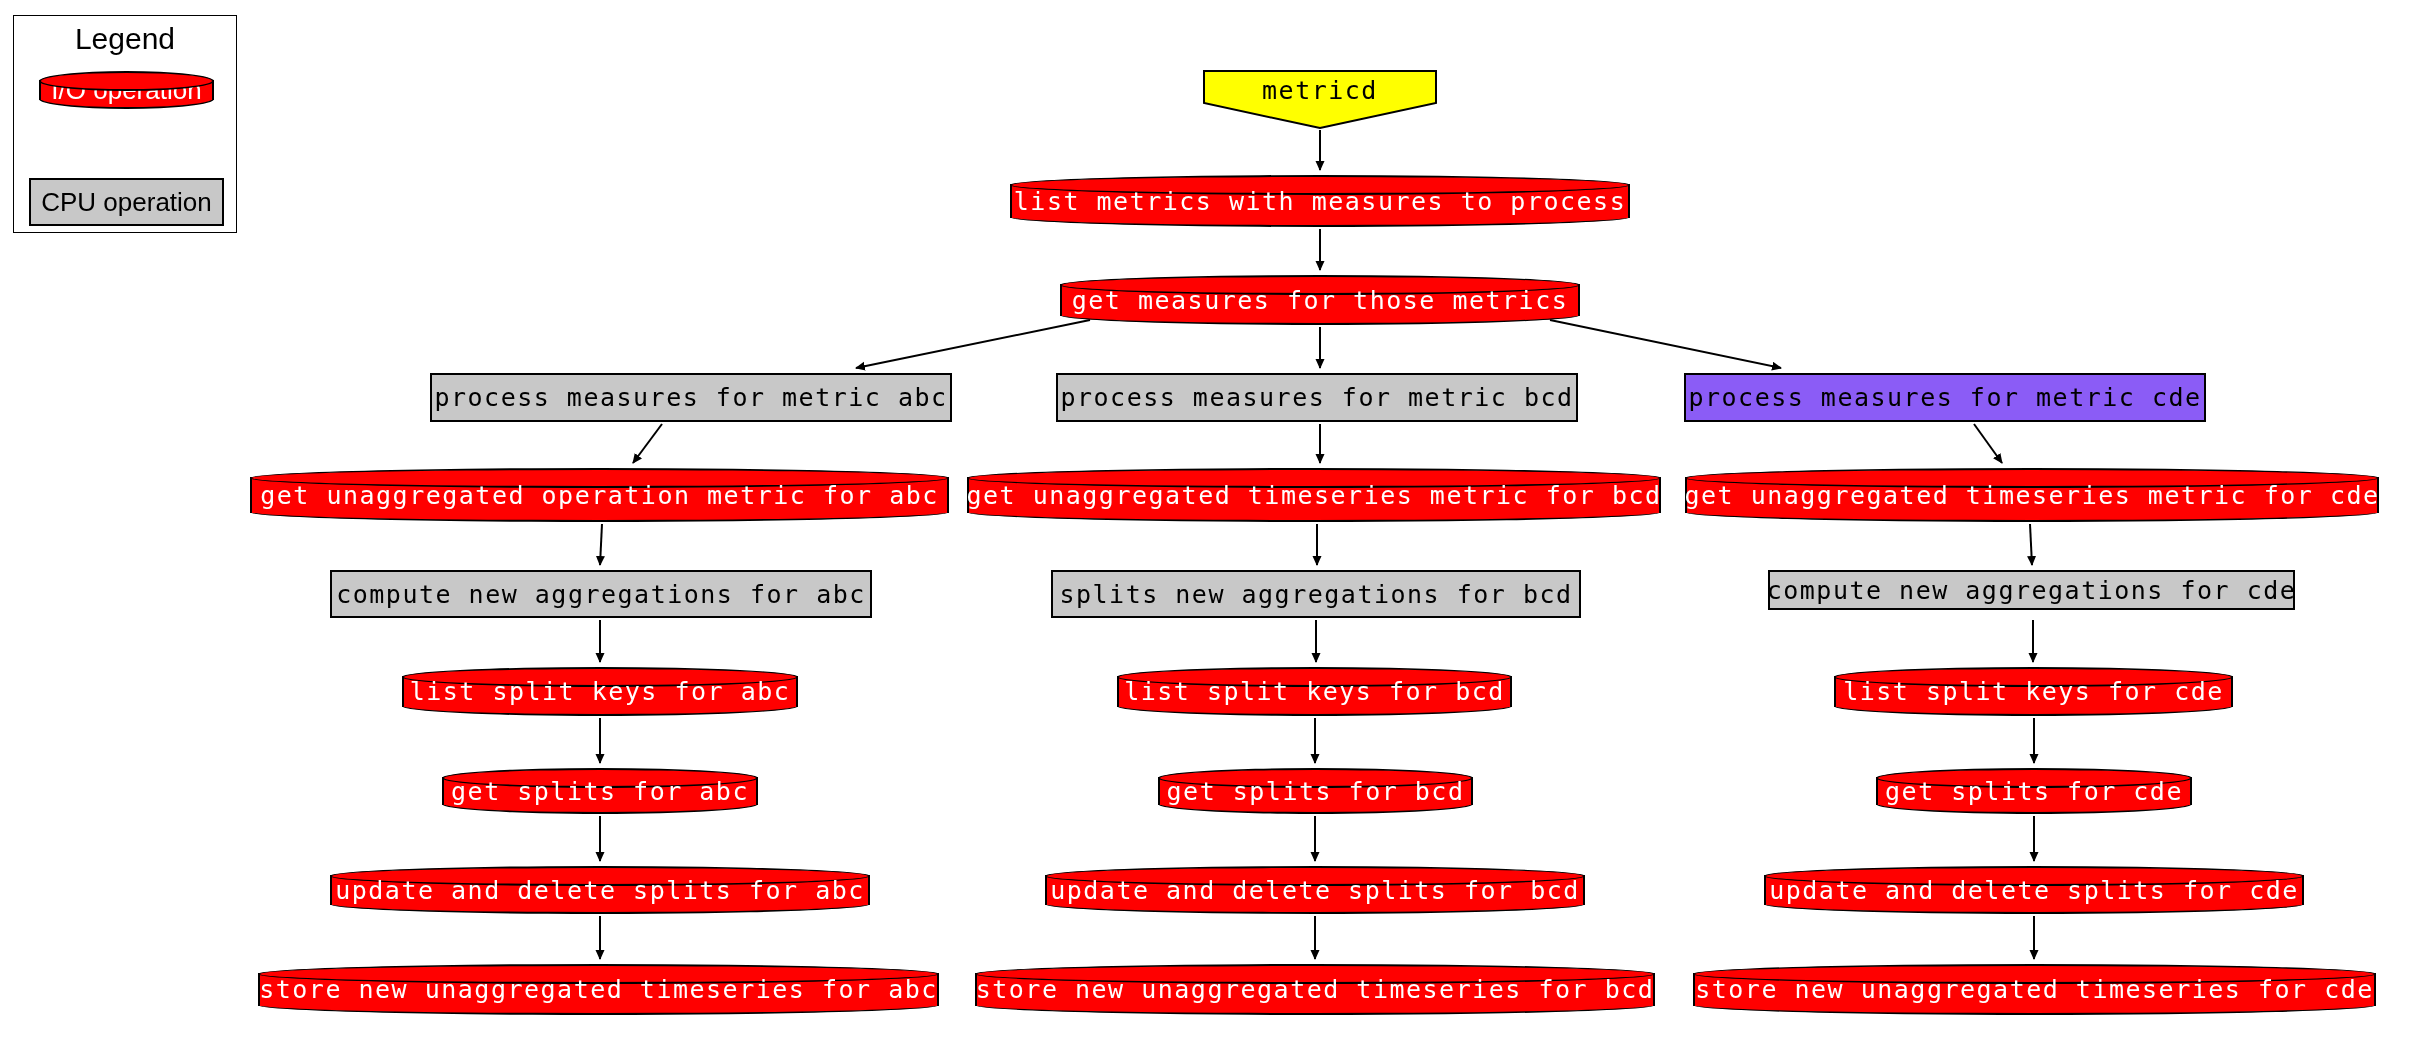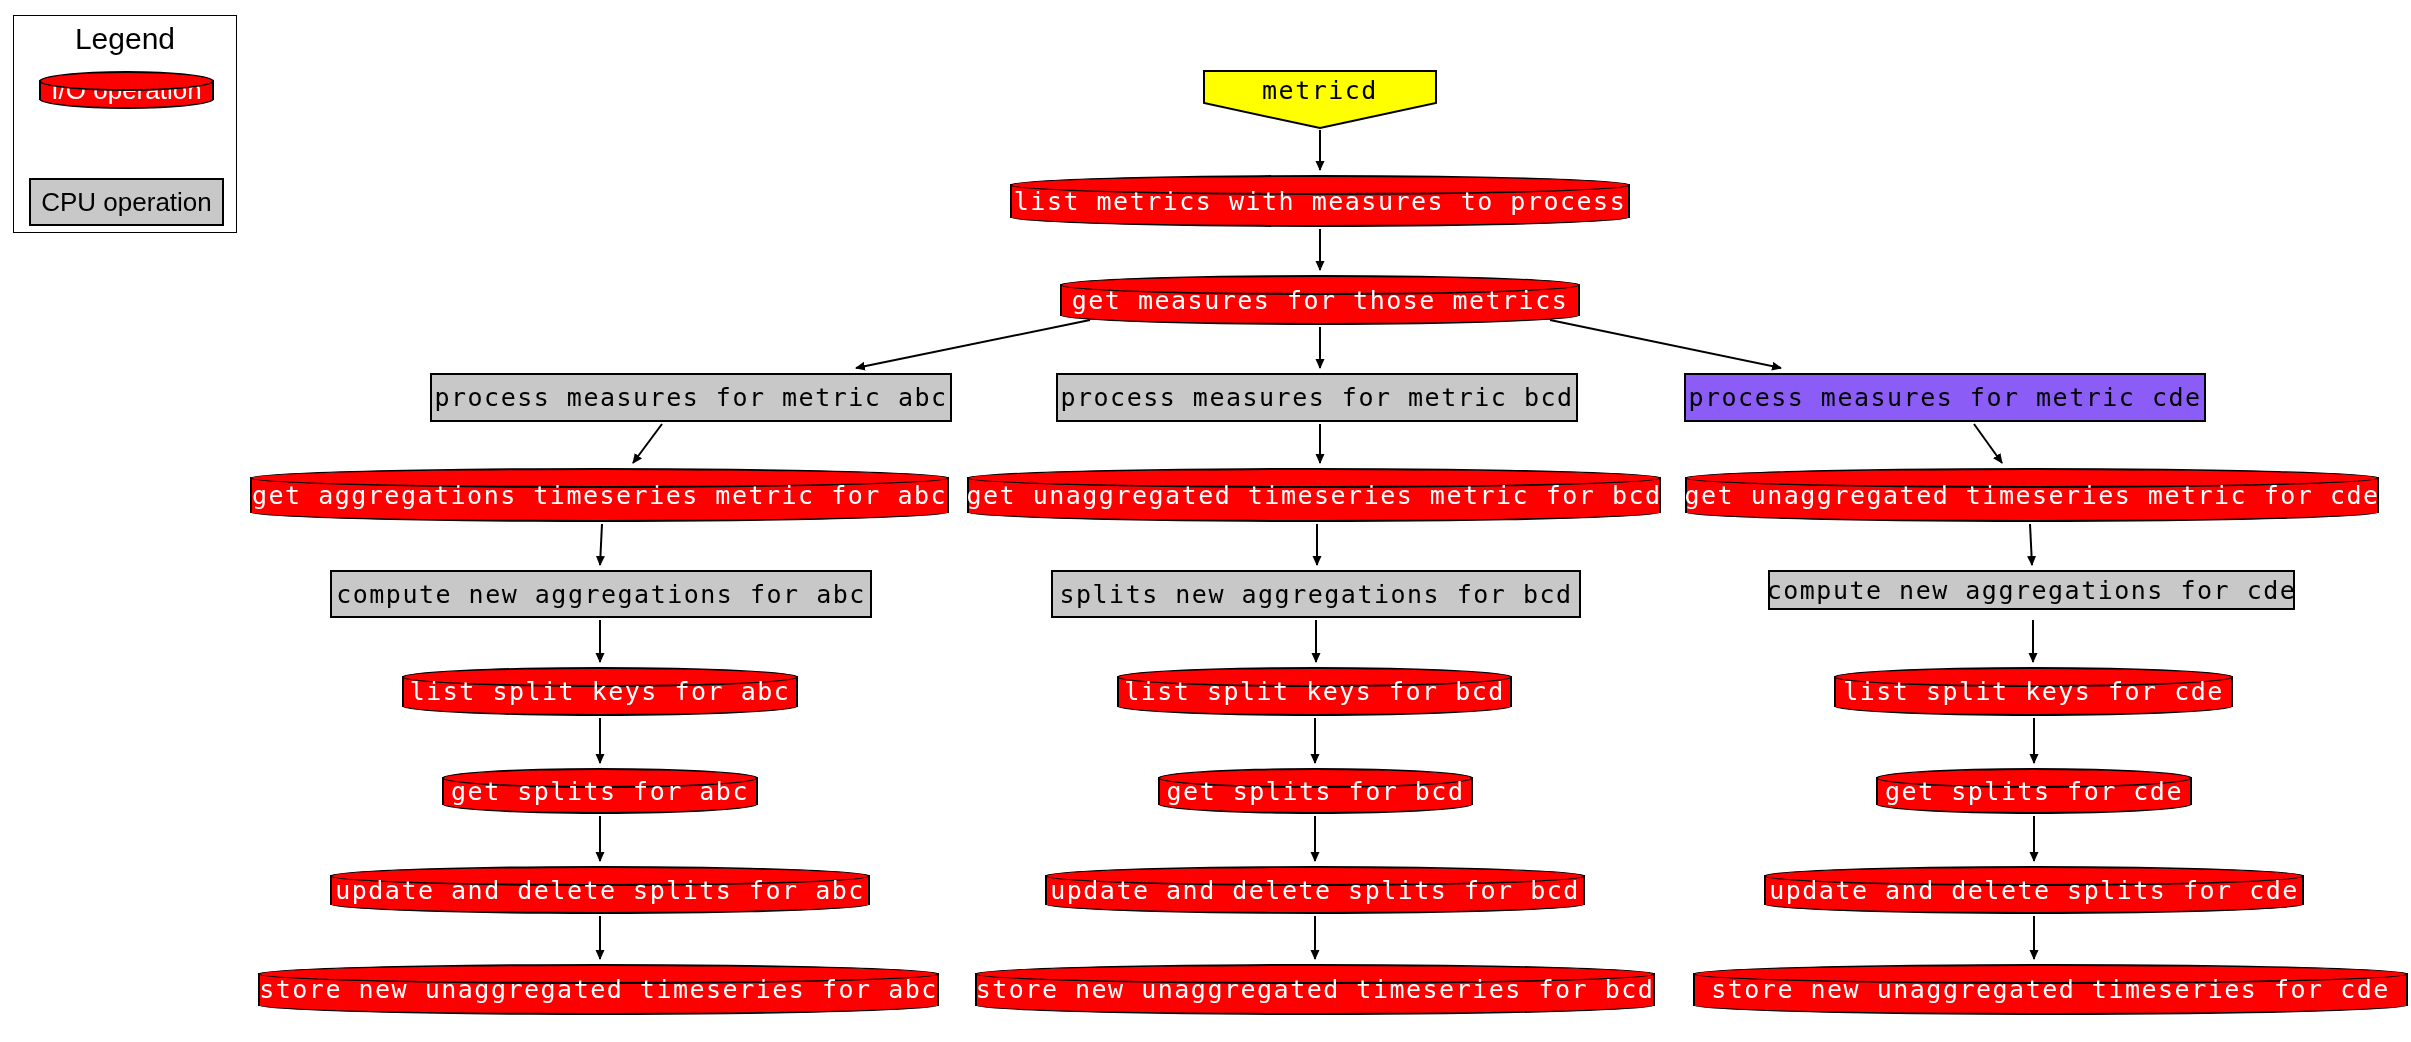--- a/index.html
+++ b/index.html
@@ -114,21 +114,21 @@
         <span class="lbl" style="color:#000000;">process measures for metric bcd</span>
       </div>
       <div class="node box" style="left: 1684px; top: 373px; width: 522px; height: 49px; background: #8b5cf6;">
         <span class="lbl" style="color:#000000;">process measures for metric cde</span>
       </div>
       <div class="node cyl" style="left: 250px; top: 468px; width: 699px; height: 54px;">
         <div class="cap bot" style="background:#ff0000;"></div>
         <div class="body" style="background:#ff0000;"></div>
         <div class="cap top" style="background:#ff0000;"></div>
         <div class="body" style="background:transparent;border:none;z-index:5;">
-          <span class="lbl" style="color:#ffffff;">get aggregations timeseries metric for abc</span>
+          <span class="lbl" style="color:#ffffff;">get unaggregated operation metric for abc</span>
         </div>
       </div>
       <div class="node cyl" style="left: 967px; top: 468px; width: 694px; height: 54px;">
         <div class="cap bot" style="background:#ff0000;"></div>
         <div class="body" style="background:#ff0000;"></div>
         <div class="cap top" style="background:#ff0000;"></div>
         <div class="body" style="background:transparent;border:none;z-index:5;">
           <span class="lbl" style="color:#ffffff;">get unaggregated timeseries metric for bcd</span>
         </div>
       </div>
@@ -230,21 +230,21 @@
         </div>
       </div>
       <div class="node cyl" style="left: 975px; top: 964px; width: 680px; height: 51px;">
         <div class="cap bot" style="background:#ff0000;"></div>
         <div class="body" style="background:#ff0000;"></div>
         <div class="cap top" style="background:#ff0000;"></div>
         <div class="body" style="background:transparent;border:none;z-index:5;">
           <span class="lbl" style="color:#ffffff;">store new unaggregated timeseries for bcd</span>
         </div>
       </div>
-      <div class="node cyl" style="left: 1693px; top: 964px; width: 683px; height: 51px; padding-left: 32px;">
+      <div class="node cyl" style="left: 1693px; top: 964px; width: 683px; height: 51px;">
         <div class="cap bot" style="background:#ff0000;"></div>
         <div class="body" style="background:#ff0000;"></div>
         <div class="cap top" style="background:#ff0000;"></div>
         <div class="body" style="background:transparent;border:none;z-index:5;">
           <span class="lbl" style="color:#ffffff;">store new unaggregated timeseries for cde</span>
         </div>
       </div>
     </div>
 </div>
 

